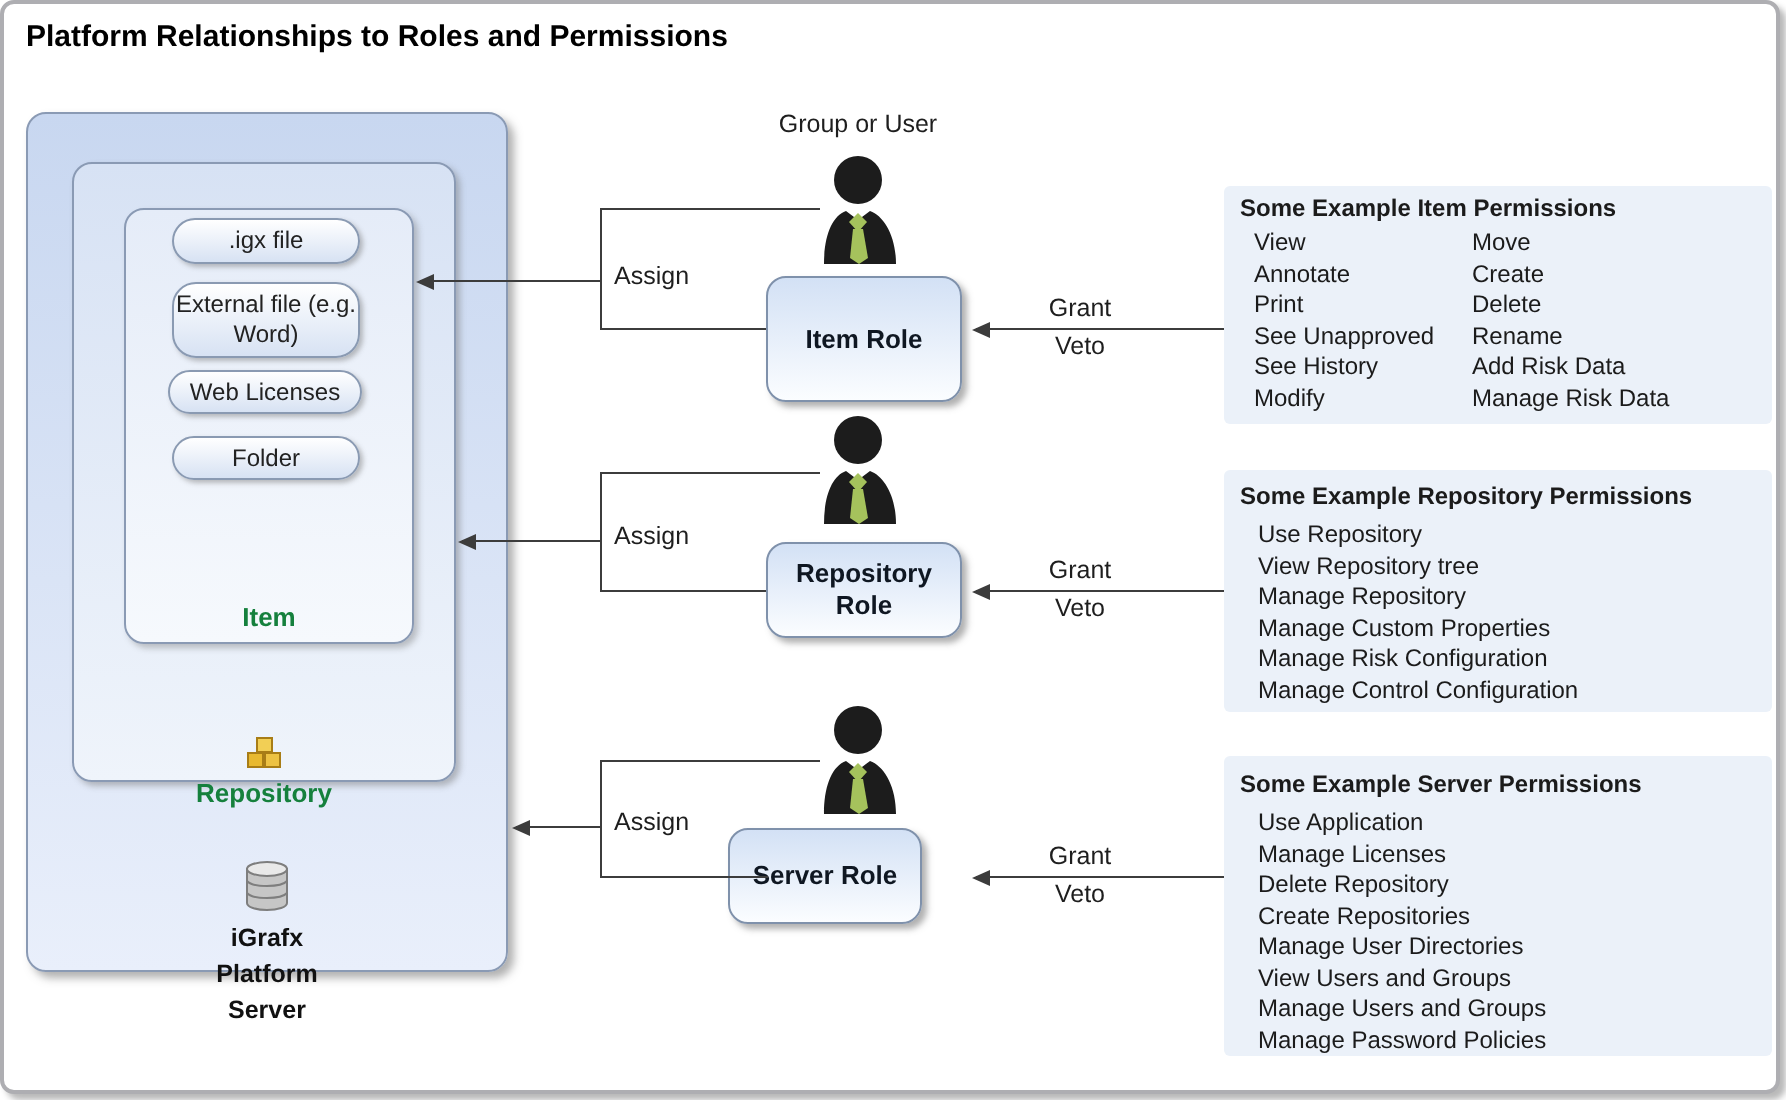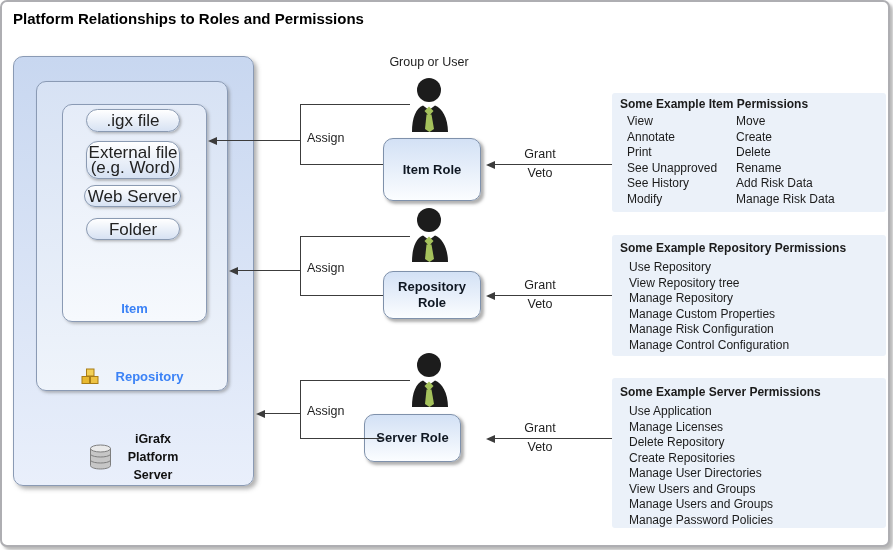--- a/index.html
+++ b/index.html
@@ -11,28 +11,28 @@
 
   
   .bigbox{position:absolute;border:1.5px solid #8a9ab4;border-radius:10px;box-sizing:border-box;}
   .outerbox{background:linear-gradient(#c8d7f0,#e9effb);box-shadow:3px 3px 4px rgba(100,100,100,.5);}
   .repobox {background:linear-gradient(#d7e2f4,#eff4fb);box-shadow:2px 2px 3px rgba(110,110,110,.45);}
   .itembox {background:linear-gradient(#e5ecf8,#f6f9fd);box-shadow:2px 2px 3px rgba(110,110,110,.4);}
 
   .pill{position:absolute;border:1px solid #8a9ab2;border-radius:12px;
         background:linear-gradient(#ffffff,#d7e2f3);box-shadow:1.5px 1.5px 2.5px rgba(110,110,110,.45);
         display:flex;align-items:center;justify-content:center;text-align:center;
-        font-size:17px;color:#222;line-height:15px;box-sizing:border-box;}
+        font-size:12px;color:#222;line-height:15px;box-sizing:border-box;}
   .rolebox{position:absolute;border:1.5px solid #7f91ab;border-radius:10px;box-sizing:border-box;
         background:linear-gradient(#d3e1f5,#fbfdff);box-shadow:2.5px 2.5px 3px rgba(100,100,100,.5);
         display:flex;align-items:center;justify-content:center;text-align:center;
         font-weight:bold;font-size:13px;color:#0f1722;line-height:16px;}
 
-  .boxlabel{position:absolute;font-weight:bold;font-size:13px;color:#3b82f6;text-align:center;}
-  .iconrow{position:absolute;display:flex;align-items:center;justify-content:center;gap:16px;}
+  .boxlabel{position:absolute;font-weight:bold;font-size:13px;color:#15803d;text-align:center;}
+  .iconrow{position:absolute;display:flex;align-items:center;justify-content:center;gap:4px;flex-direction:column;}
   .serverlabel{font-weight:bold;font-size:12.5px;color:#111;line-height:18px;text-align:center;}
 
   
   .hline{position:absolute;height:1px;background:#3c3c3c;}
   .vline{position:absolute;width:1px;background:#3c3c3c;}
   .arrowL{position:absolute;width:0;height:0;border-top:4px solid transparent;
           border-bottom:4px solid transparent;border-right:9px solid #3c3c3c;}
   .lbl{position:absolute;font-size:12.5px;color:#1e1e1e;white-space:nowrap;}
   .ctr{text-align:center;}
 
@@ -50,21 +50,21 @@
   <div class="page"></div>
 
   <div class="title">Platform Relationships to Roles and Permissions</div>
 
   <div class="bigbox outerbox" style="left:13px;top:56px;width:241px;height:430px;"></div>
   <div class="bigbox repobox" style="left:36px;top:81px;width:192px;height:310px;"></div>
   <div class="bigbox itembox" style="left:62px;top:104px;width:145px;height:218px;"></div>
 
   <div class="pill" style="left:86px;top:109px;width:94px;height:23px;">.igx file</div>
   <div class="pill" style="left:86px;top:141px;width:94px;height:38px;">External file (e.g. Word)</div>
-  <div class="pill" style="left:84px;top:185px;width:97px;height:22px;">Web Server</div>
+  <div class="pill" style="left:84px;top:185px;width:97px;height:22px;">Web Licenses</div>
   <div class="pill" style="left:86px;top:218px;width:94px;height:22px;">Folder</div>
 
   <div class="boxlabel" style="left:62px;top:301px;width:145px;">Item</div>
 
   <div class="iconrow" style="left:36px;top:368px;width:192px;">
     <svg width="19" height="17" viewBox="0 0 19 17">
       <g stroke="#a87d16" stroke-width="1">
         <rect x="5.5" y="1" width="7.5" height="7" fill="#f2cf55"></rect>
         <rect x="1" y="8.5" width="7.5" height="7" fill="#e8b930"></rect>
         <rect x="9.5" y="8.5" width="7.5" height="7" fill="#edc243"></rect>

